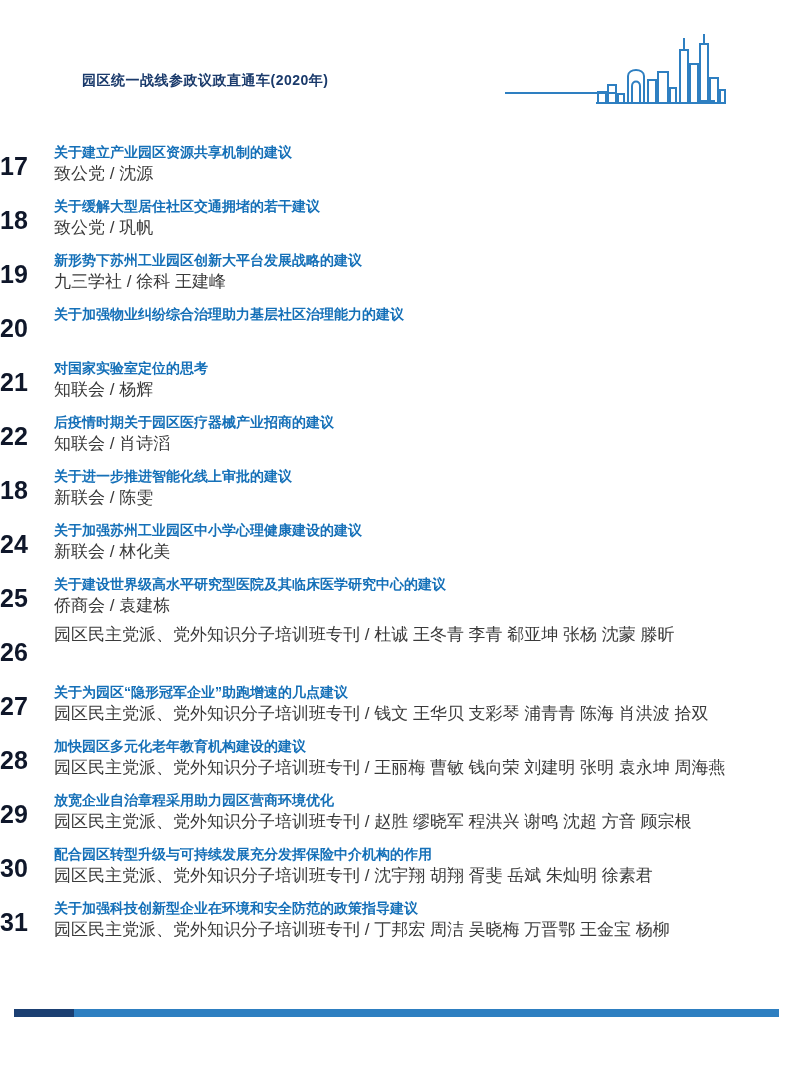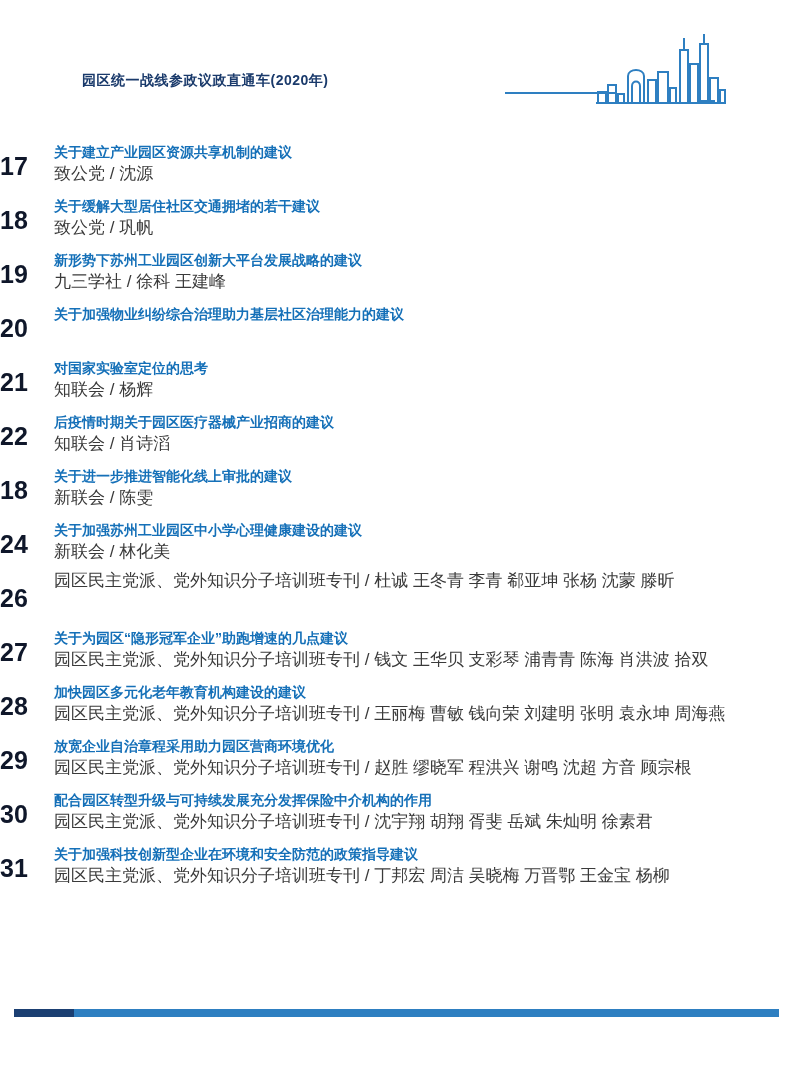--- a/index.html
+++ b/index.html
@@ -213,20 +213,27 @@
   </div>
 
   <div class="entry">
     <div class="entry-num">24</div>
     <div class="entry-body">
       <p class="entry-title">关于加强苏州工业园区中小学心理健康建设的建议</p>
       <p class="entry-meta">新联会 / 林化美</p>
     </div>
   </div>
 
+  <div class="entry">
+    <div class="entry-num">25</div>
+    <div class="entry-body">
+      <p class="entry-title">关于建设世界级高水平研究型医院及其临床医学研究中心的建议</p>
+      <p class="entry-meta">侨商会 / 袁建栋</p>
+    </div>
+  </div>
 
   <div class="entry">
     <div class="entry-num">26</div>
     <div class="entry-body">
       <p class="entry-meta">园区民主党派、党外知识分子培训班专刊 / 杜诚  王冬青  李青  郗亚坤  张杨  沈蒙  滕昕</p>
     </div>
   </div>
 
   <div class="entry">
     <div class="entry-num">27</div>

